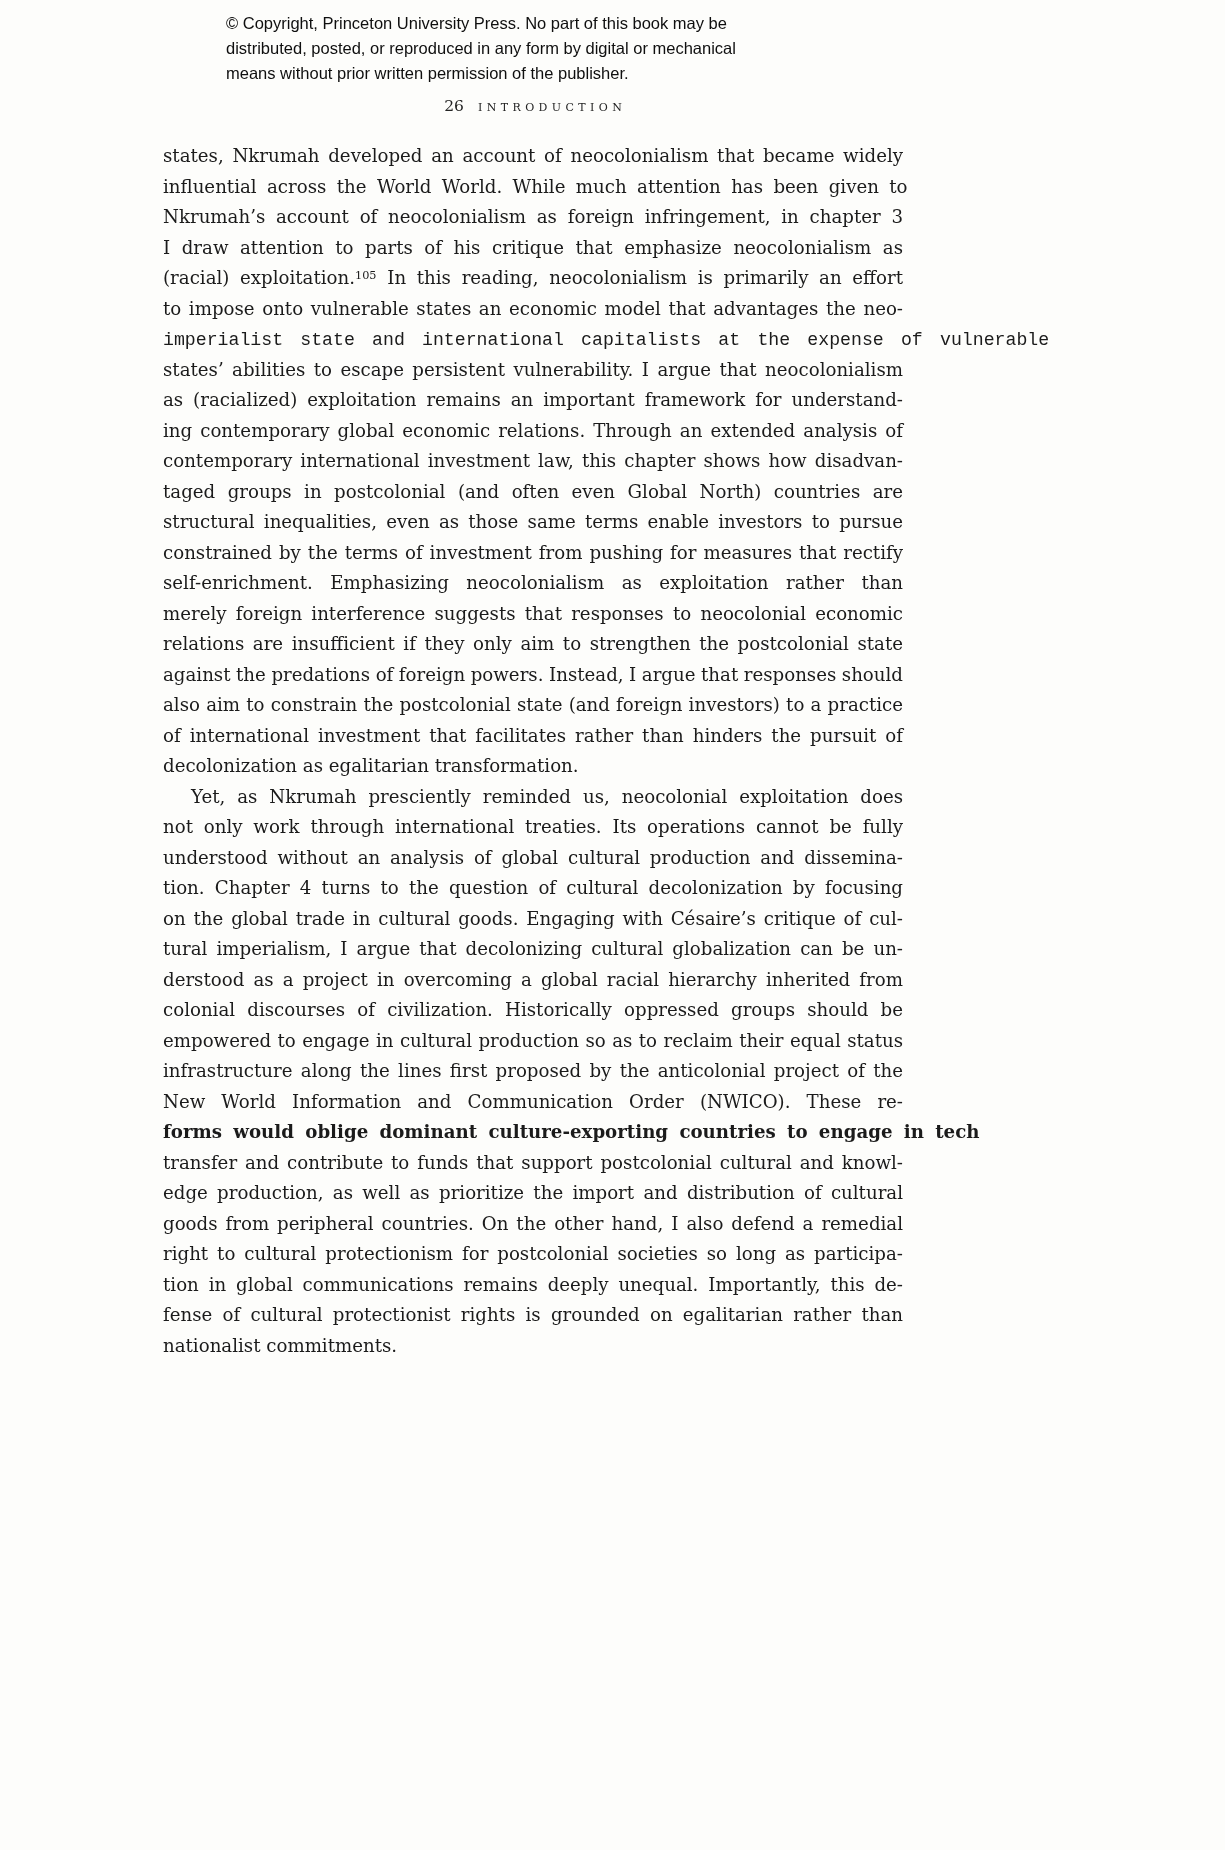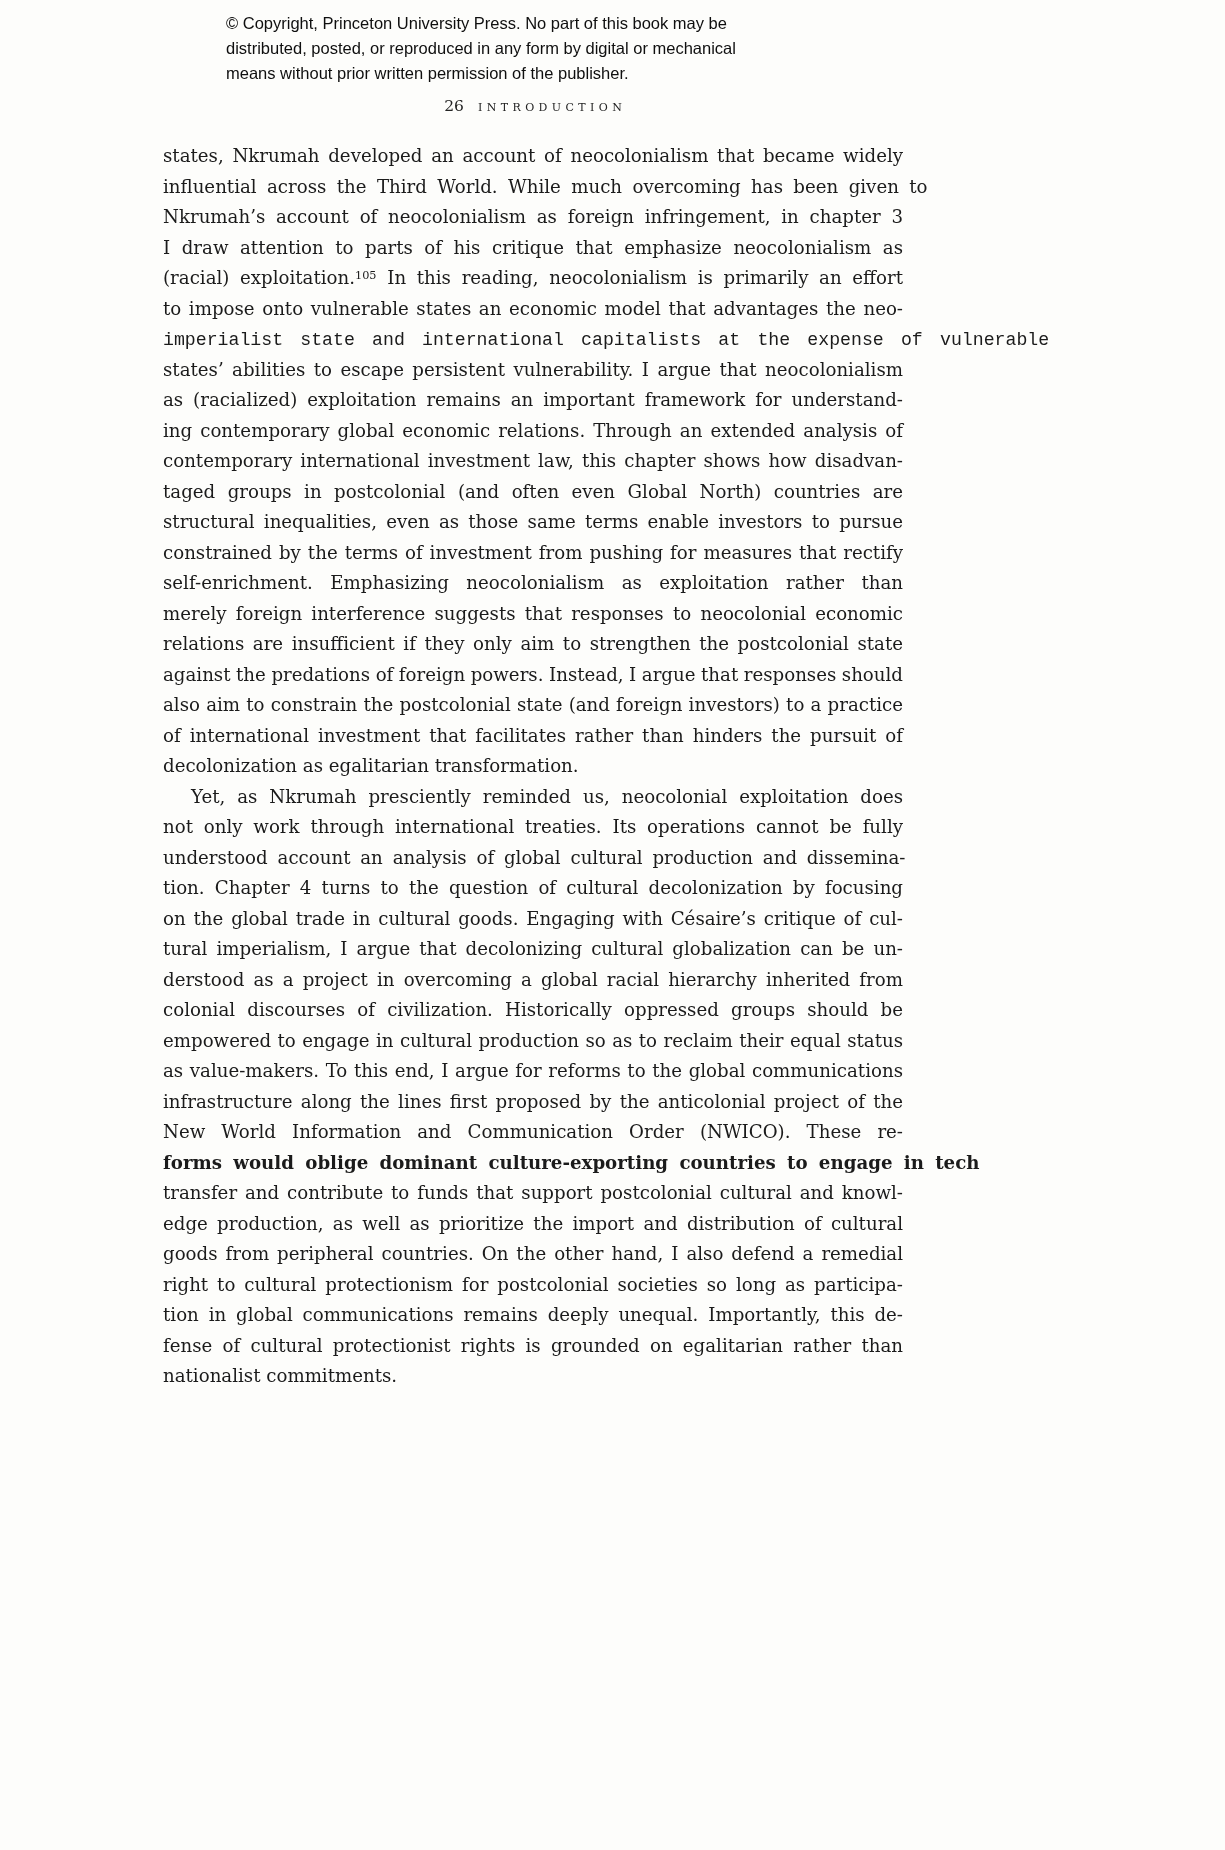--- a/index.html
+++ b/index.html
@@ -56,21 +56,21 @@
     </div>
 
   <div class="running-head">
     <span class="page-number">26</span>
     <span class="section-title">INTRODUCTION</span>
   </div>
 
   <div class="body-text">
       <div class="paragraph">
         <div class="line"><span style="word-spacing: 2.92535px;">states, Nkrumah developed an account of neocolonialism that became widely</span></div>
-        <div class="line"><span style="word-spacing: 4.60511px;">influential across the Third World. While much overcoming has been given to</span></div>
+        <div class="line"><span style="word-spacing: 4.60511px;">influential across the World World. While much attention has been given to</span></div>
         <div class="line"><span style="word-spacing: 4.97222px;">Nkrumah’s account of neocolonialism as foreign infringement, in chapter 3</span></div>
         <div class="line"><span style="word-spacing: 5.74574px;">I draw attention to parts of his critique that emphasize neocolonialism as</span></div>
         <div class="line"><span style="word-spacing: 4.88889px;">(racial) exploitation.<sup>105</sup> In this reading, neocolonialism is primarily an effort</span></div>
         <div class="line"><span style="word-spacing: 1.81818px;">to impose onto vulnerable states an economic model that advantages the neo-</span></div>
         <div class="line"><span style="word-spacing: 6.29514px; font-family: Liberation Mono, monospace;">imperialist state and international capitalists at the expense of vulnerable</span></div>
         <div class="line"><span style="word-spacing: 2.65278px;">states’ abilities to escape persistent vulnerability. I argue that neocolonialism</span></div>
         <div class="line"><span style="word-spacing: 4.16211px;">as (racialized) exploitation remains an important framework for understand-</span></div>
         <div class="line"><span style="word-spacing: 2.26215px;">ing contemporary global economic relations. Through an extended analysis of</span></div>
         <div class="line"><span style="word-spacing: 2.29688px;">contemporary international investment law, this chapter shows how disadvan-</span></div>
         <div class="line"><span style="word-spacing: 6.68125px;">taged groups in postcolonial (and often even Global North) countries are</span></div>
@@ -80,28 +80,27 @@
         <div class="line"><span style="word-spacing: 3.44922px;">merely foreign interference suggests that responses to neocolonial economic</span></div>
         <div class="line"><span style="word-spacing: 2.78125px;">relations are insufficient if they only aim to strengthen the postcolonial state</span></div>
         <div class="line"><span style="word-spacing: -0.237216px;">against the predations of foreign powers. Instead, I argue that responses should</span></div>
         <div class="line"><span style="word-spacing: 0.403646px;">also aim to constrain the postcolonial state (and foreign investors) to a practice</span></div>
         <div class="line"><span style="word-spacing: 3.20469px;">of international investment that facilitates rather than hinders the pursuit of</span></div>
         <div class="line"><span>decolonization as egalitarian transformation.</span></div>
       </div>
       <div class="paragraph indent">
         <div class="line"><span style="word-spacing: 6.16602px;">Yet, as Nkrumah presciently reminded us, neocolonial exploitation does</span></div>
         <div class="line"><span style="word-spacing: 5.025px;">not only work through international treaties. Its operations cannot be fully</span></div>
-        <div class="line"><span style="word-spacing: 4.04167px;">understood account an analysis of global cultural production and dissemina-</span></div>
+        <div class="line"><span style="word-spacing: 4.04167px;">understood without an analysis of global cultural production and dissemina-</span></div>
         <div class="line"><span style="word-spacing: 4.40909px;">tion. Chapter 4 turns to the question of cultural decolonization by focusing</span></div>
         <div class="line"><span style="word-spacing: 2.07161px;">on the global trade in cultural goods. Engaging with Césaire’s critique of cul-</span></div>
         <div class="line"><span style="word-spacing: 3.28125px;">tural imperialism, I argue that decolonizing cultural globalization can be un-</span></div>
         <div class="line"><span style="word-spacing: 3.34801px;">derstood as a project in overcoming a global racial hierarchy inherited from</span></div>
         <div class="line"><span style="word-spacing: 6.42969px;">colonial discourses of civilization. Historically oppressed groups should be</span></div>
         <div class="line"><span style="word-spacing: 0.643229px;">empowered to engage in cultural production so as to reclaim their equal status</span></div>
-        <div class="line"><span style="word-spacing: 0.83724px;">as value-makers. To this end, I argue for reforms to the global communications</span></div>
         <div class="line"><span style="word-spacing: 2.49716px;">infrastructure along the lines first proposed by the anticolonial project of the</span></div>
         <div class="line"><span style="word-spacing: 10.3203px;">New World Information and Communication Order (NWICO). These re-</span></div>
         <div class="line"><span style="word-spacing: 4.96875px; font-weight: bold;">forms would oblige dominant culture-exporting countries to engage in tech</span></div>
         <div class="line"><span style="word-spacing: 2.11094px;">transfer and contribute to funds that support postcolonial cultural and knowl-</span></div>
         <div class="line"><span style="word-spacing: 3.50994px; margin-top: 16px;">edge production, as well as prioritize the import and distribution of cultural</span></div>
         <div class="line"><span style="word-spacing: 2.20703px;">goods from peripheral countries. On the other hand, I also defend a remedial</span></div>
         <div class="line"><span style="word-spacing: 3.14219px;">right to cultural protectionism for postcolonial societies so long as participa-</span></div>
         <div class="line"><span style="word-spacing: 4.05903px;">tion in global communications remains deeply unequal. Importantly, this de-</span></div>
         <div class="line"><span style="word-spacing: 4.45312px;">fense of cultural protectionist rights is grounded on egalitarian rather than</span></div>
         <div class="line"><span>nationalist commitments.</span></div>

